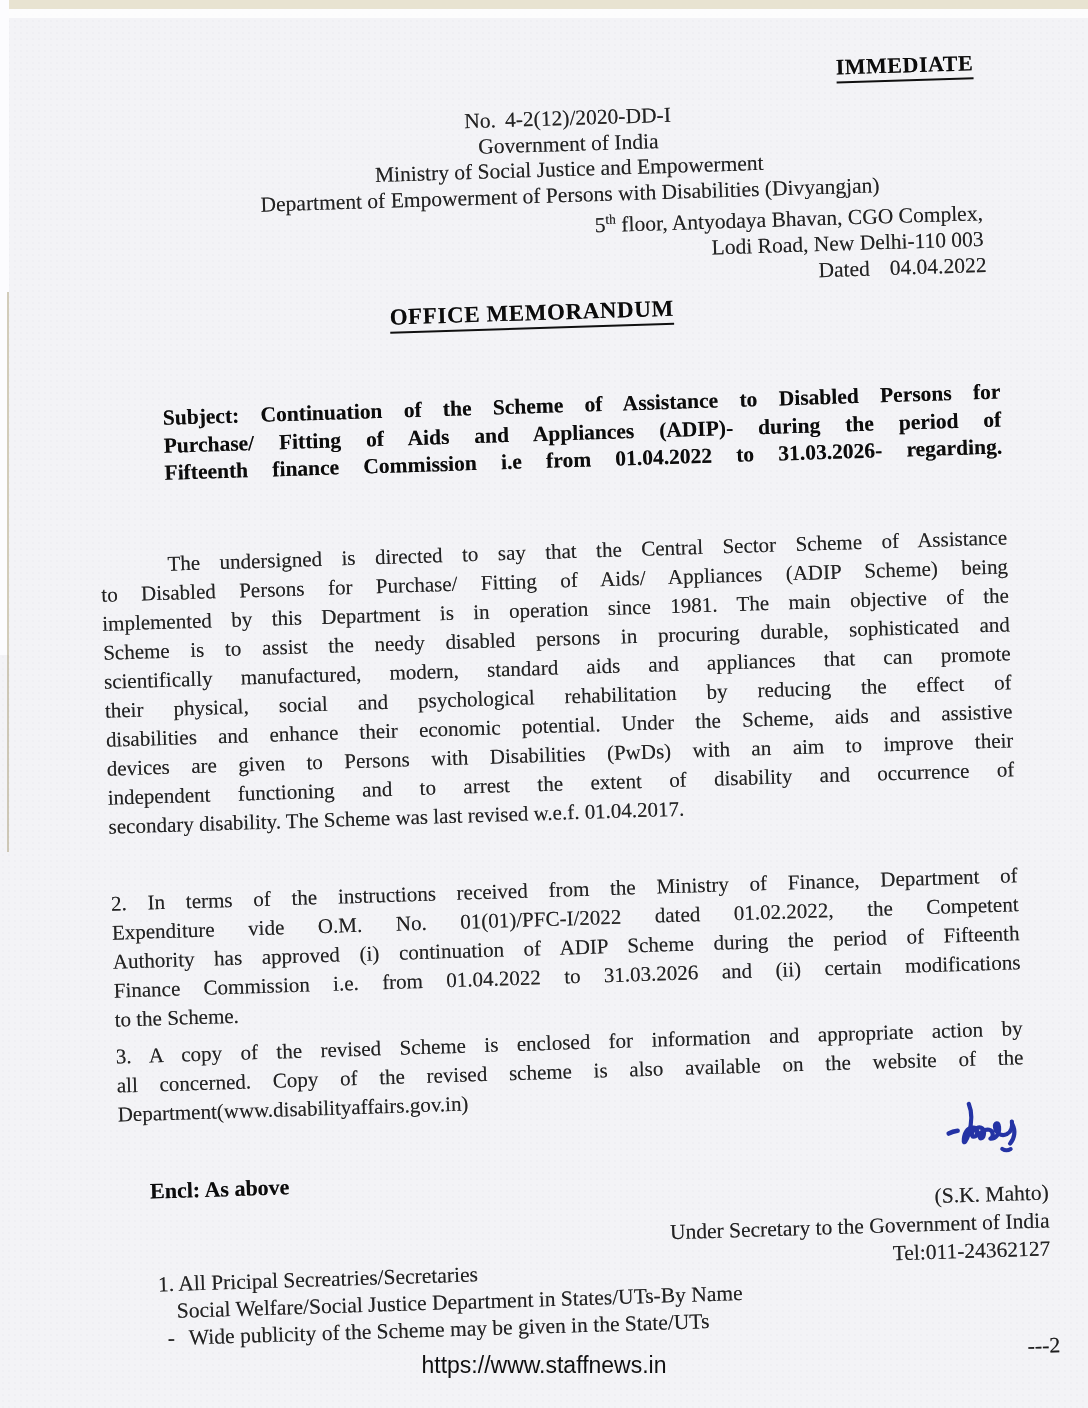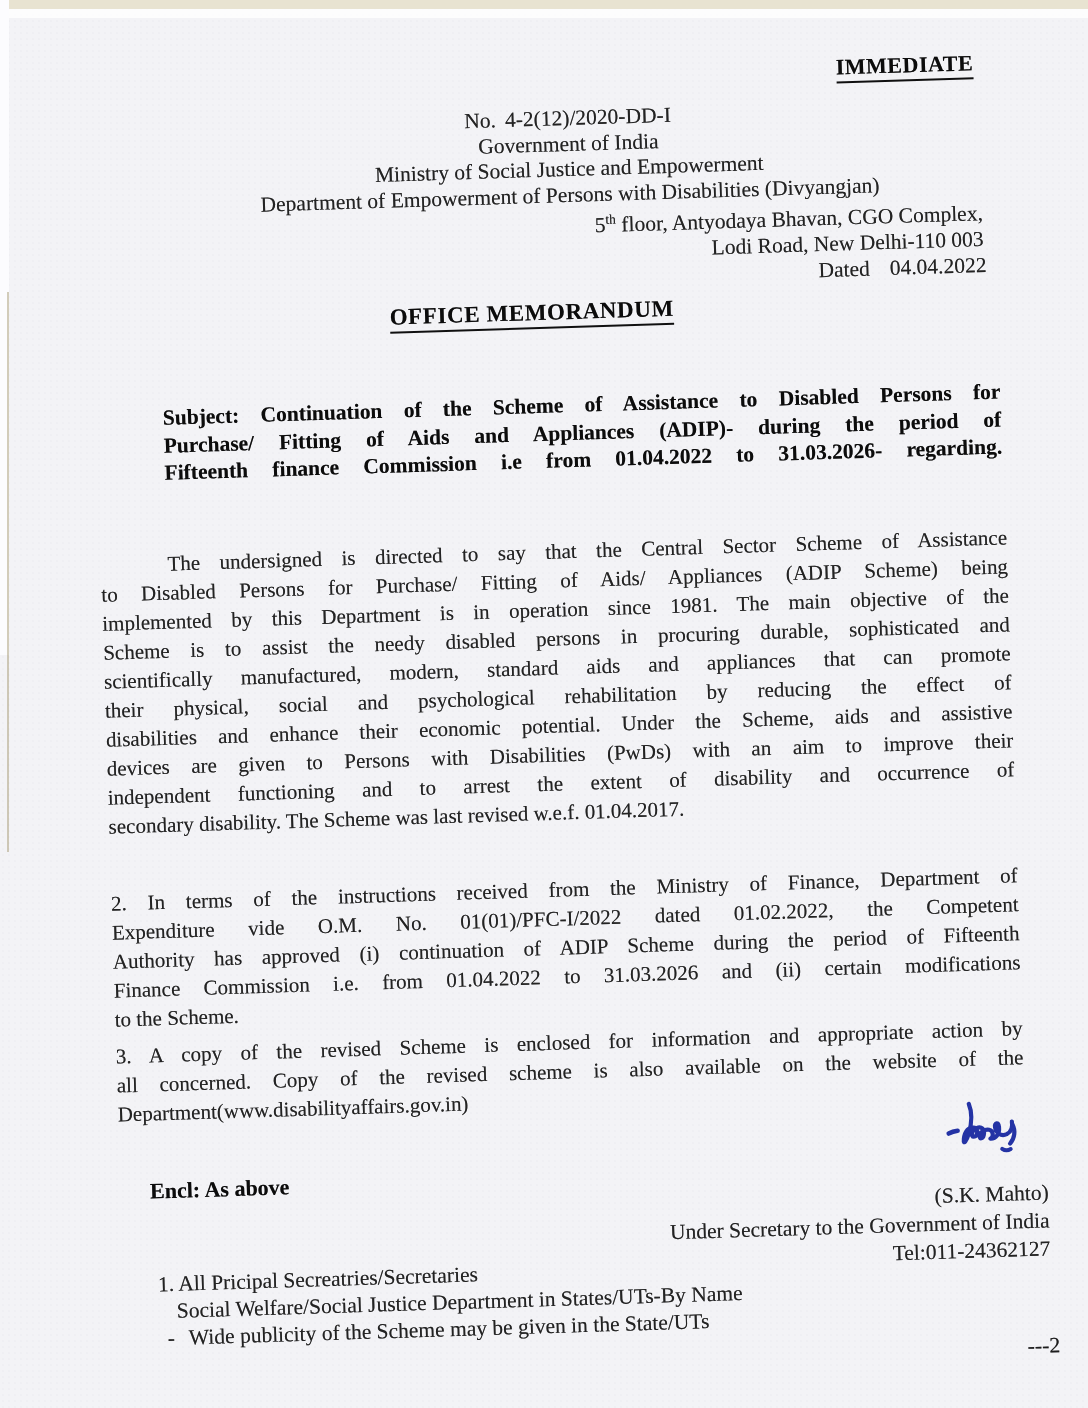--- a/index.html
+++ b/index.html
@@ -156,13 +156,14 @@
       <div class="l1">1. All Pricipal Secreatries/Secretaries</div>
       <div class="l2">Social Welfare/Social Justice Department in States/UTs-By Name</div>
       <div class="l3">
         <span class="dash">-</span><span>Wide publicity of the Scheme may be given in the State/UTs</span>
       </div>
     </div>
 
     <div class="page-marker">---2</div>
   </div>
 
+  <div class="watermark">https://www.staffnews.in</div>
 </div>
 
 </body></html>

